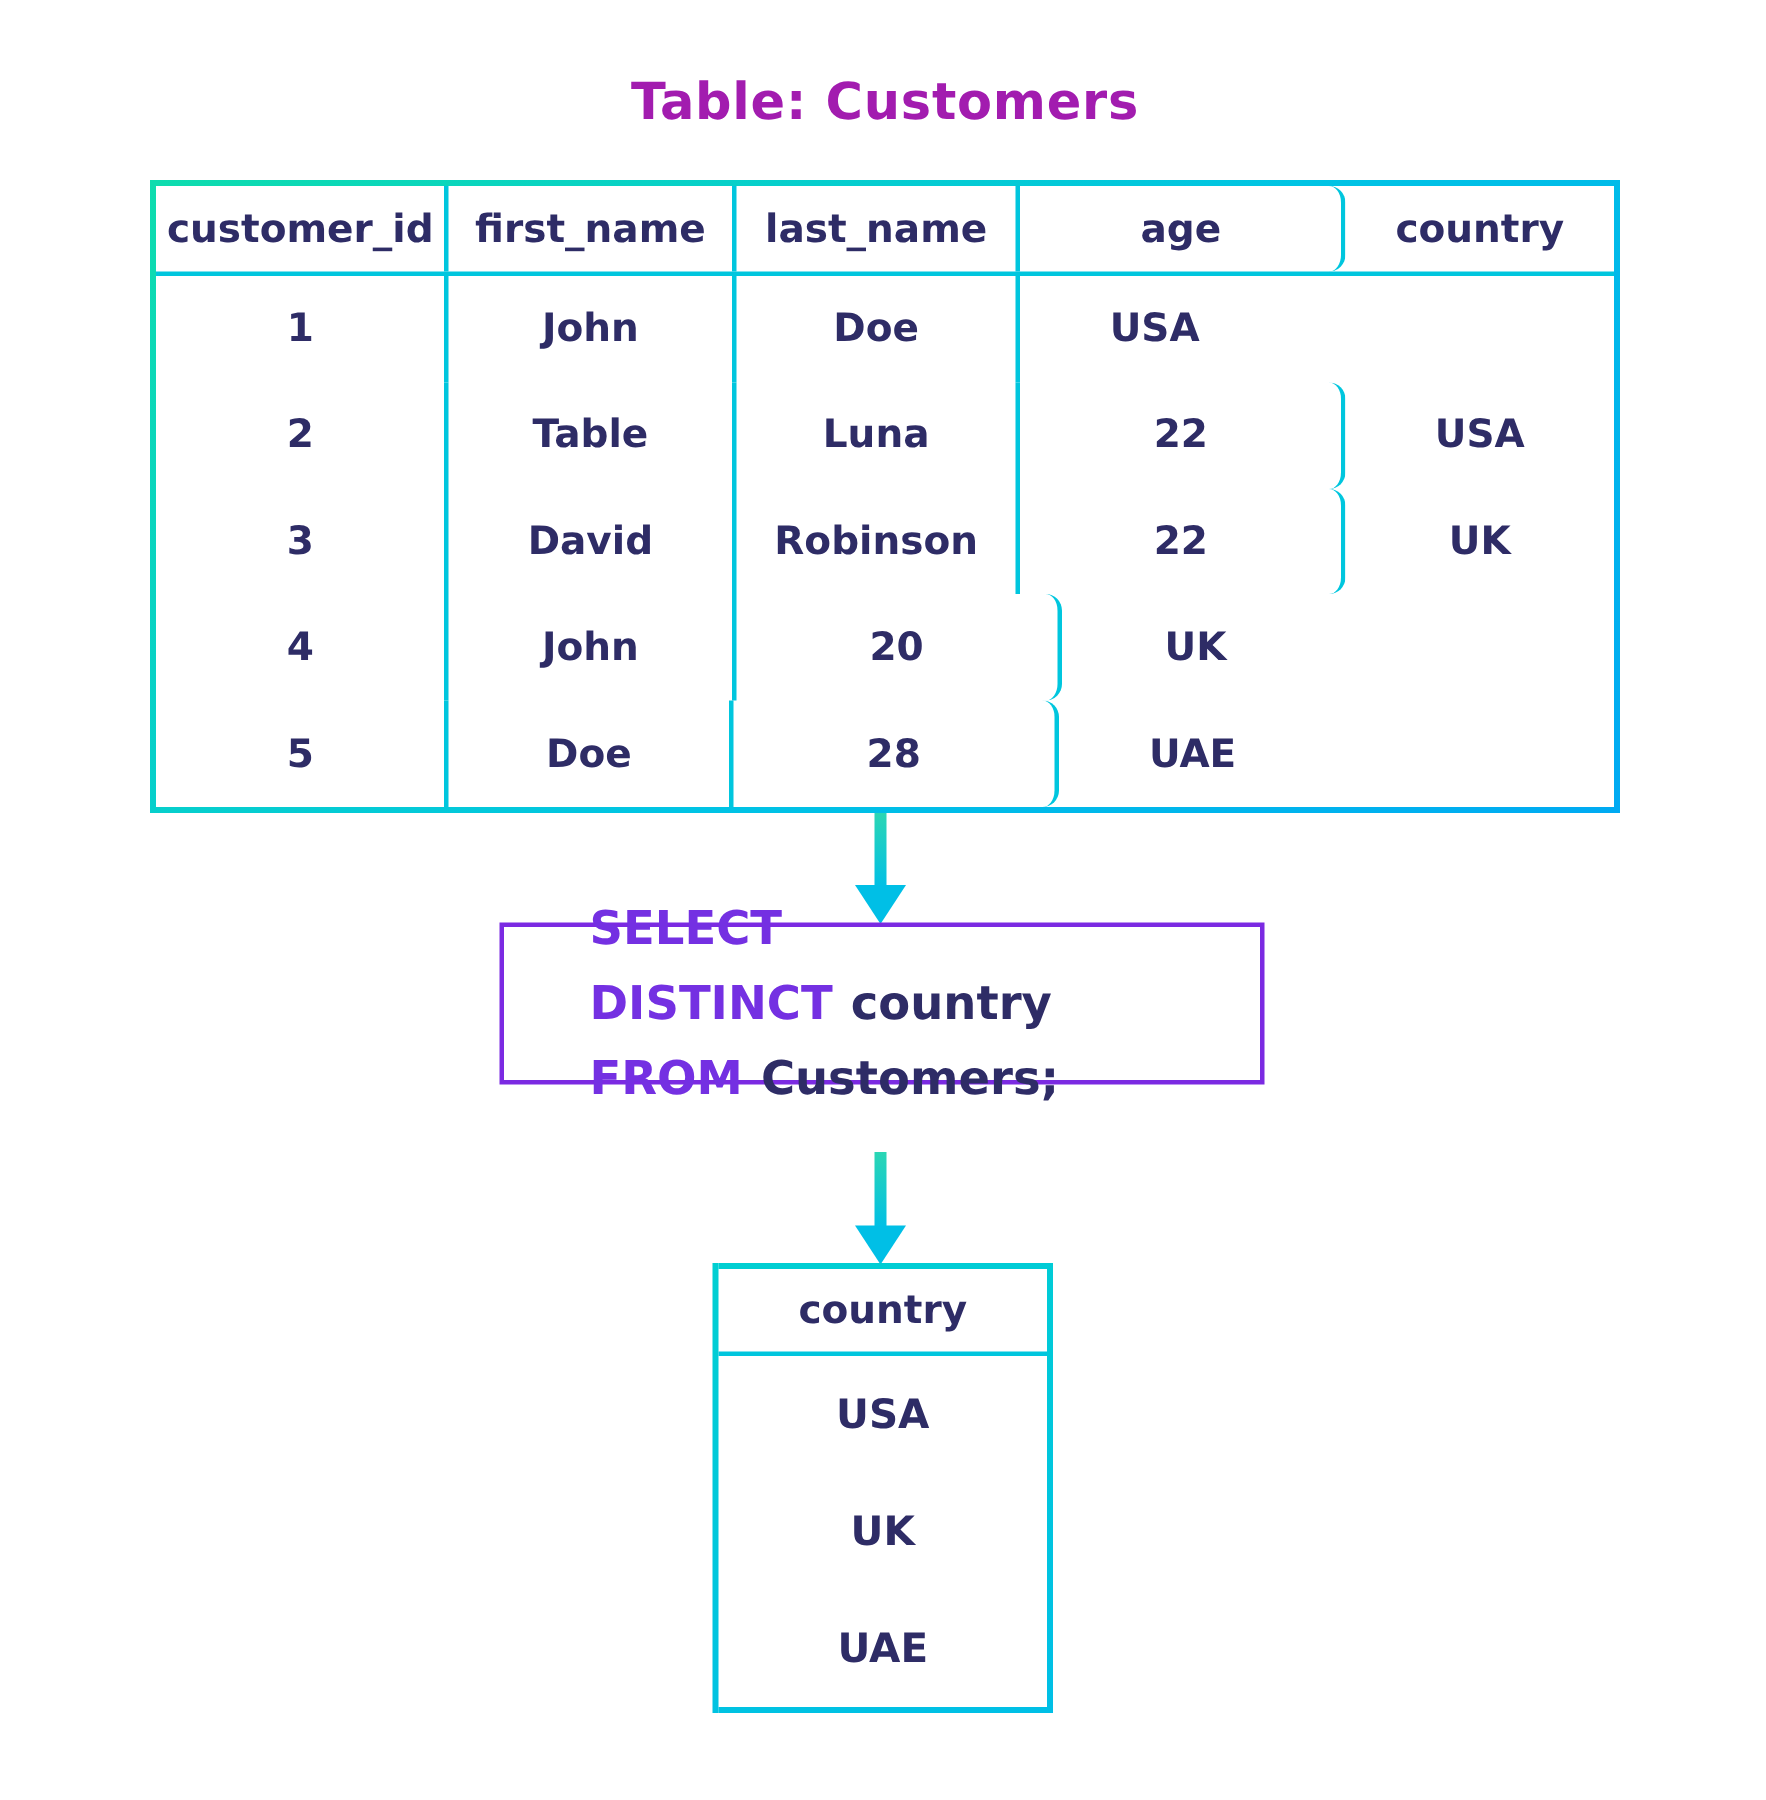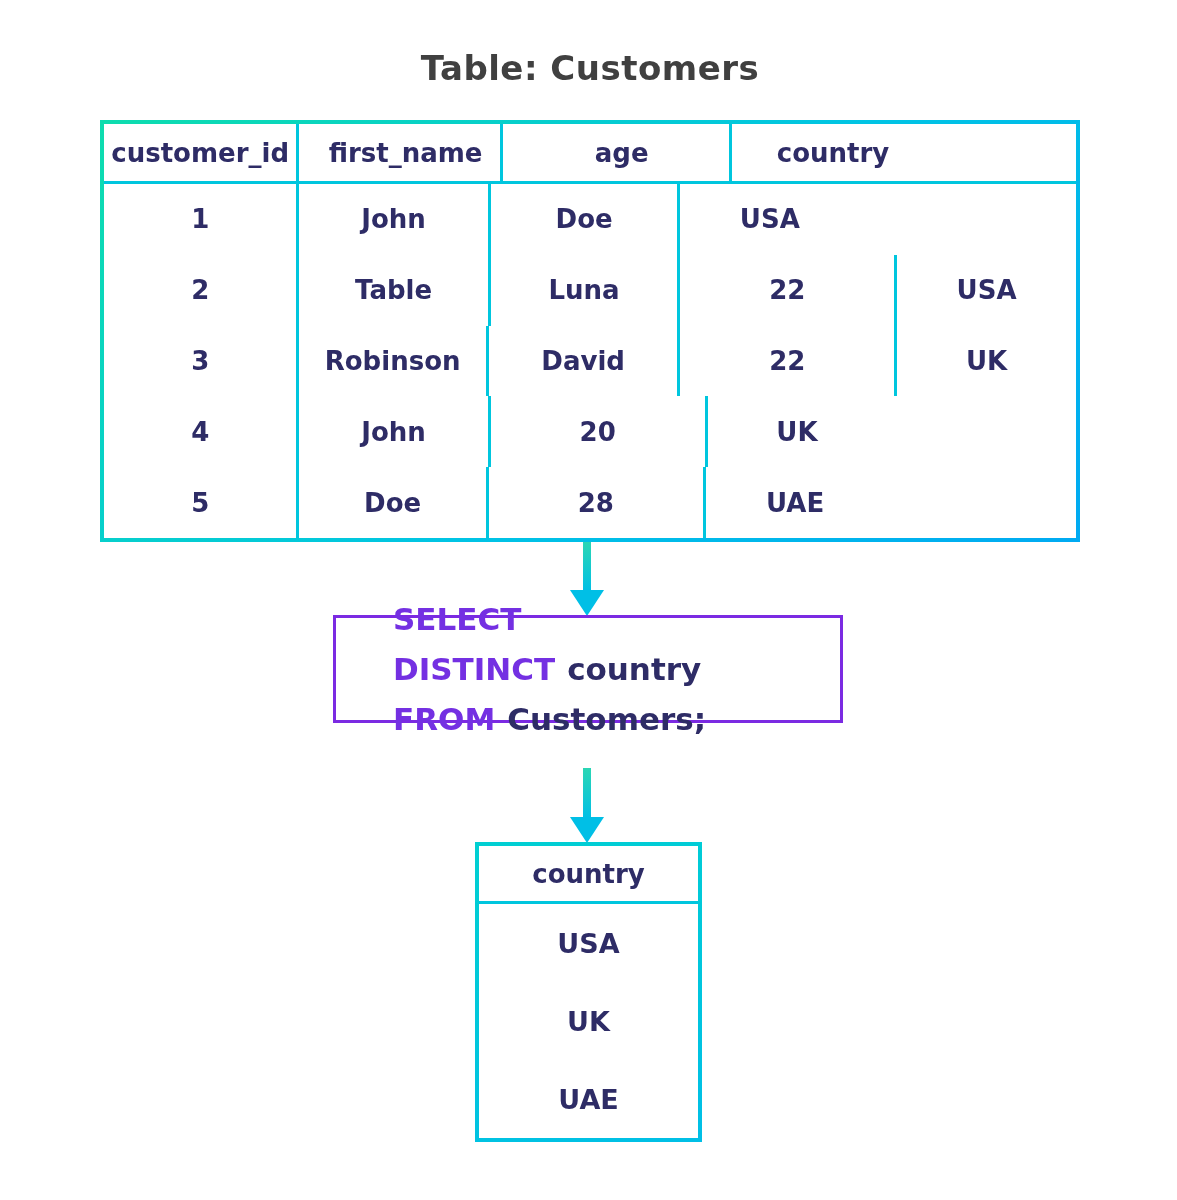--- a/index.html
+++ b/index.html
@@ -17,50 +17,49 @@
     overflow: hidden;
   }
 
   
   .diagram-title {
     position: absolute;
     left: 100px; top: 48px; width: 980px;
     text-align: center;
     font-size: 34px;
     letter-spacing: 0.5px;
-    color: #404040;
+    color: #a21caf;
   }
 
   
   .main-table {
     position: absolute;
     left: 100px; top: 120px;
     width: 980px; height: 422px;
     display: flex; flex-direction: column;
     border: 4px solid transparent;
     border-image: linear-gradient(135deg, #0edcae 0%, #00c4e4 55%, #00aaf2 100%) 1;
   }
   .trow { display: flex; flex: 1; }
   .trow.header-row {
     flex: none; height: 60px;
     border-bottom: 3px solid #00c6de;
-    gap: 12px;
   }
   .tcell {
     display: flex; align-items: center; justify-content: center;
     border-right: 3px solid #00c6de;
     font-size: 26px;
     color: #2e2c66;
     overflow: hidden;
   }
   .tcell:last-child { border-right: none; }
   .col-0 { width: 20.1%; }
   .col-1 { width: 19.7%; }
   .col-2 { width: 19.5%; }
-  .col-3 { width: 22.3%; }
+  .col-3 { width: 22.3%; border-radius: 11px; }
   .col-4 { width: 18.4%; }
 
   
   .arrow { position: absolute; width: 34px; }
   .arrow .stem {
     position: absolute; left: 13px; top: 0; width: 8px;
     background: linear-gradient(180deg, #2bd6b4 0%, #00bfe6 100%);
   }
   .arrow .head {
     position: absolute; left: 0; width: 0; height: 0;
@@ -115,40 +114,41 @@
 <body>
 
 <div class="canvas">
 
   <div class="diagram-title">Table: Customers</div>
 
   <div class="main-table">
     <div class="trow header-row">
       <div class="tcell col-0">customer_id</div>
       <div class="tcell col-1">first_name</div>
+      <div class="tcell col-2">last_name</div>
       <div class="tcell col-3">age</div>
       <div class="tcell col-4">country</div>
     </div>
     <div class="trow">
       <div class="tcell col-0">1</div>
       <div class="tcell col-1">John</div>
       <div class="tcell col-2">Doe</div>
       <div class="tcell col-4">USA</div>
     </div>
     <div class="trow">
       <div class="tcell col-0">2</div>
       <div class="tcell col-1">Table</div>
       <div class="tcell col-2">Luna</div>
       <div class="tcell col-3">22</div>
       <div class="tcell col-4">USA</div>
     </div>
     <div class="trow">
       <div class="tcell col-0">3</div>
+      <div class="tcell col-1">David</div>
       <div class="tcell col-2">Robinson</div>
-      <div class="tcell col-1">David</div>
       <div class="tcell col-3">22</div>
       <div class="tcell col-4">UK</div>
     </div>
     <div class="trow">
       <div class="tcell col-0">4</div>
       <div class="tcell col-1">John</div>
       <div class="tcell col-3">20</div>
       <div class="tcell col-4">UK</div>
     </div>
     <div class="trow">

